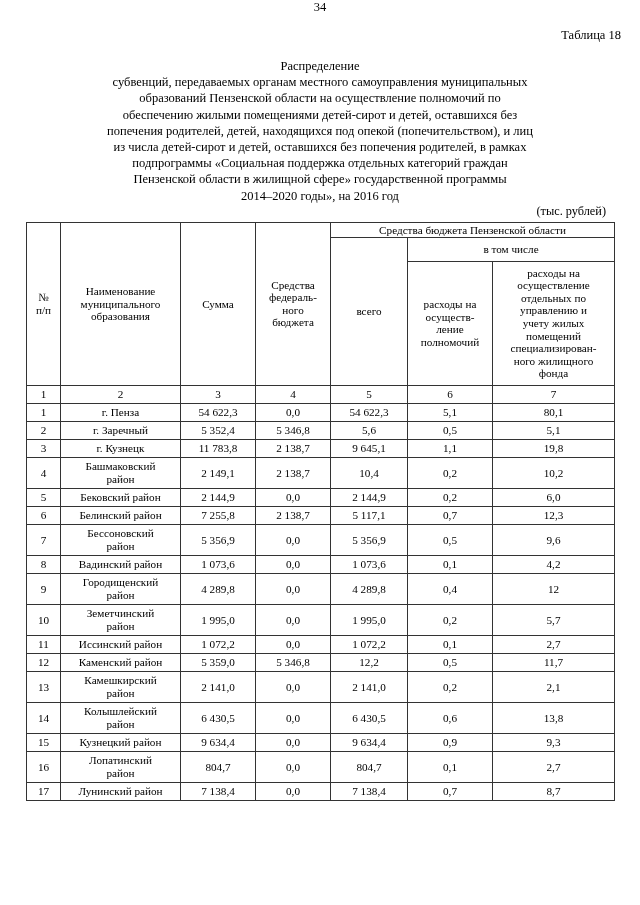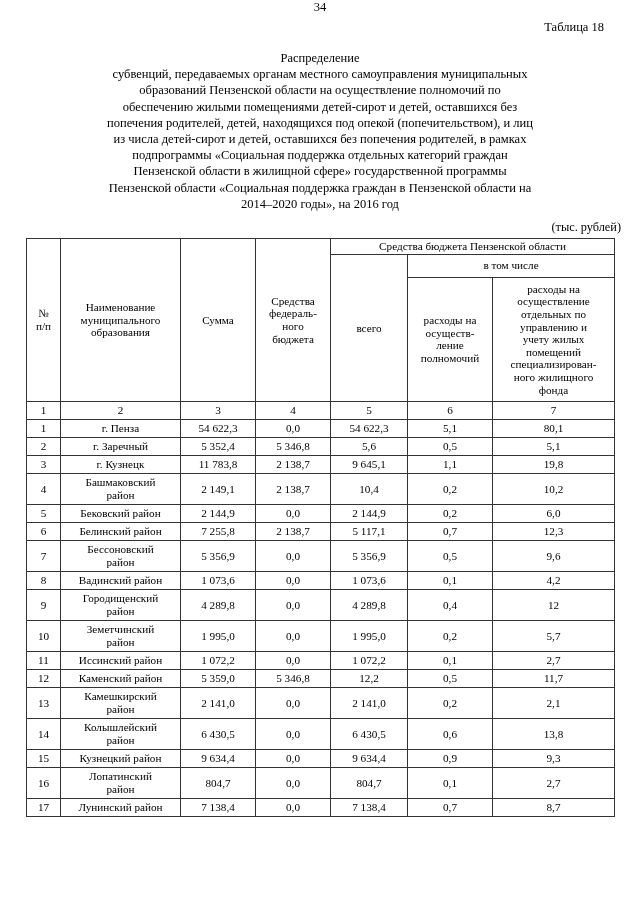--- a/index.html
+++ b/index.html
@@ -22,39 +22,38 @@
     box-sizing: border-box;
   }
   .page-number {
     text-align: center;
     font-size: 12.5px;
     line-height: 14px;
   }
   .table-label {
     text-align: right;
     font-size: 12.5px;
-    margin-top: 6px;
-    padding-right: 36px;
+    margin-top: 14px;
+    padding-right: 19px;
     line-height: 14px;
   }
   .doc-title {
     text-align: center;
     font-size: 12.5px;
     margin-top: 16px;
     line-height: 16.2px;
     padding: 0 56px;
   }
   .doc-title .t-line {
     display: block;
   }
   .units {
     text-align: right;
     font-size: 12.3px;
-    padding-right: 19px;
-    margin-top: 8px;
+    padding-right: 34px;
     line-height: 14px;
   }
   table.main {
     border-collapse: collapse;
     margin: 4px 0 0 26px;
     width: 588px;
     table-layout: fixed;
     font-size: 11.2px;
   }
   table.main th,
@@ -108,21 +107,20 @@
 
   <div class="doc-title">
     <span class="t-line">Распределение</span>
     <span class="t-line">субвенций, передаваемых органам местного самоуправления муниципальных</span>
     <span class="t-line">образований Пензенской области на осуществление полномочий по</span>
     <span class="t-line">обеспечению жилыми помещениями детей-сирот и детей, оставшихся без</span>
     <span class="t-line">попечения родителей, детей, находящихся под опекой (попечительством), и лиц</span>
     <span class="t-line">из числа детей-сирот и детей, оставшихся без попечения родителей, в рамках</span>
     <span class="t-line">подпрограммы «Социальная поддержка отдельных категорий граждан</span>
     <span class="t-line">Пензенской области в жилищной сфере» государственной программы</span>
-    <span class="t-line">Пензенской области «Социальная поддержка граждан в Пензенской области на</span>
     <span class="t-line">2014–2020 годы», на 2016 год</span>
   </div>
 
   <div class="units">(тыс. рублей)</div>
 
   <table class="main">
     <colgroup>
       <col class="c1">
         <col class="c2">
         <col class="c3">

